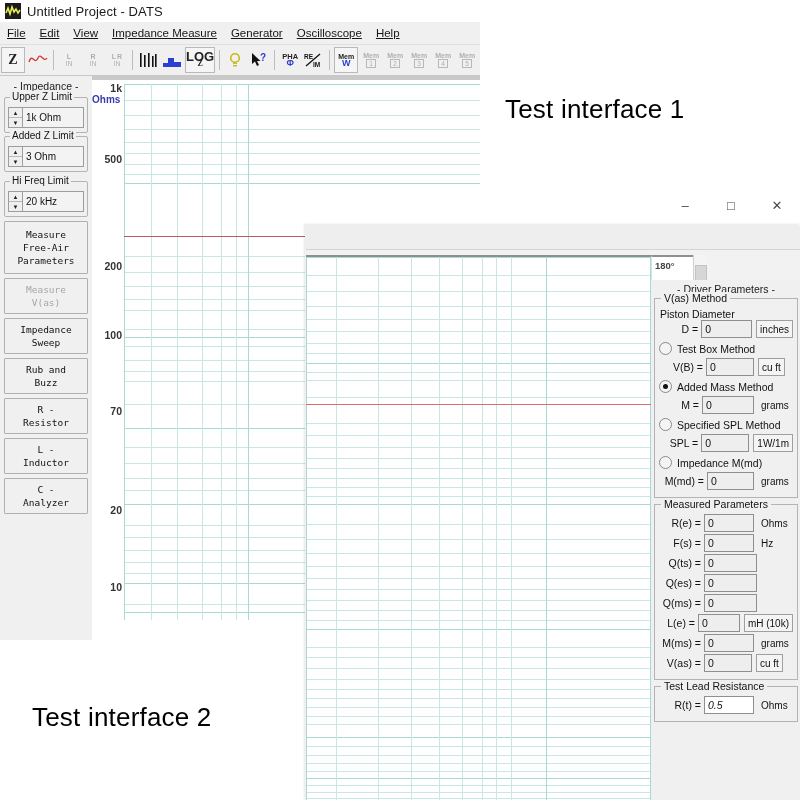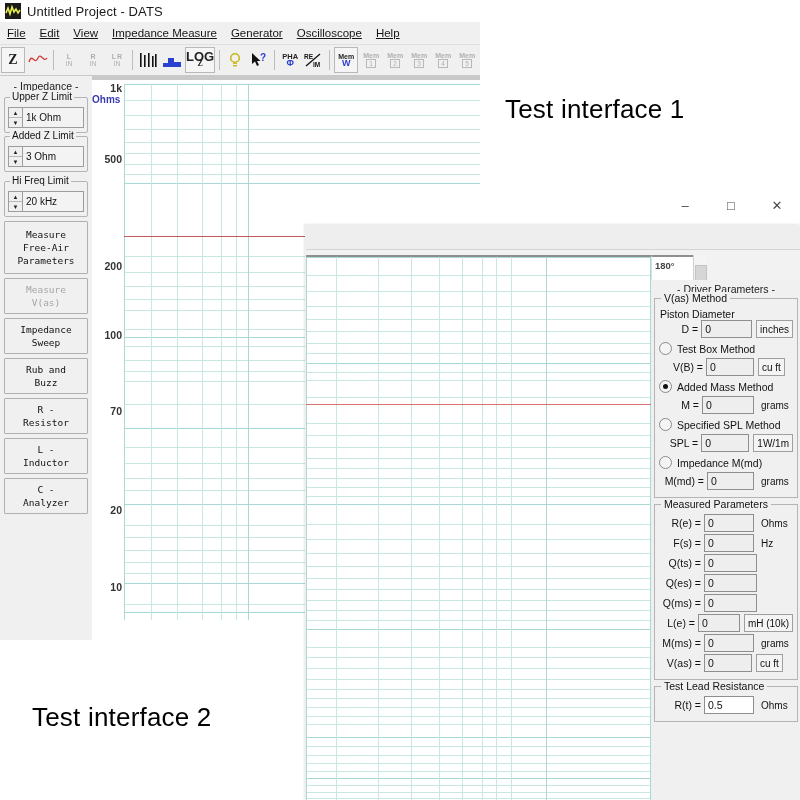--- a/index.html
+++ b/index.html
@@ -624,21 +624,21 @@
             <span class="plab" style="width:42px">V(as) =</span>
             <span class="pinput" style="width:43px">0</span>
             <span class="punit">cu ft</span>
           </div>
         </div>
 
         <div class="fset" style="margin-top:6px">
           <span class="flabel">Test Lead Resistance</span>
           <div class="prow">
             <span class="plab" style="width:42px">R(t) =</span>
-            <span class="pinput" style="width:45px;background:#fff;">0.5</span>
+            <span class="pinput" style="width:45px;background:#fff;font-style:italic;">0.5</span>
             <span class="punit plain">Ohms</span>
           </div>
         </div>
       </div>
     </div>
 
   </div>
 </div>
 
 <div class="annot" style="left:32px;top:702px">Test interface 2</div>

